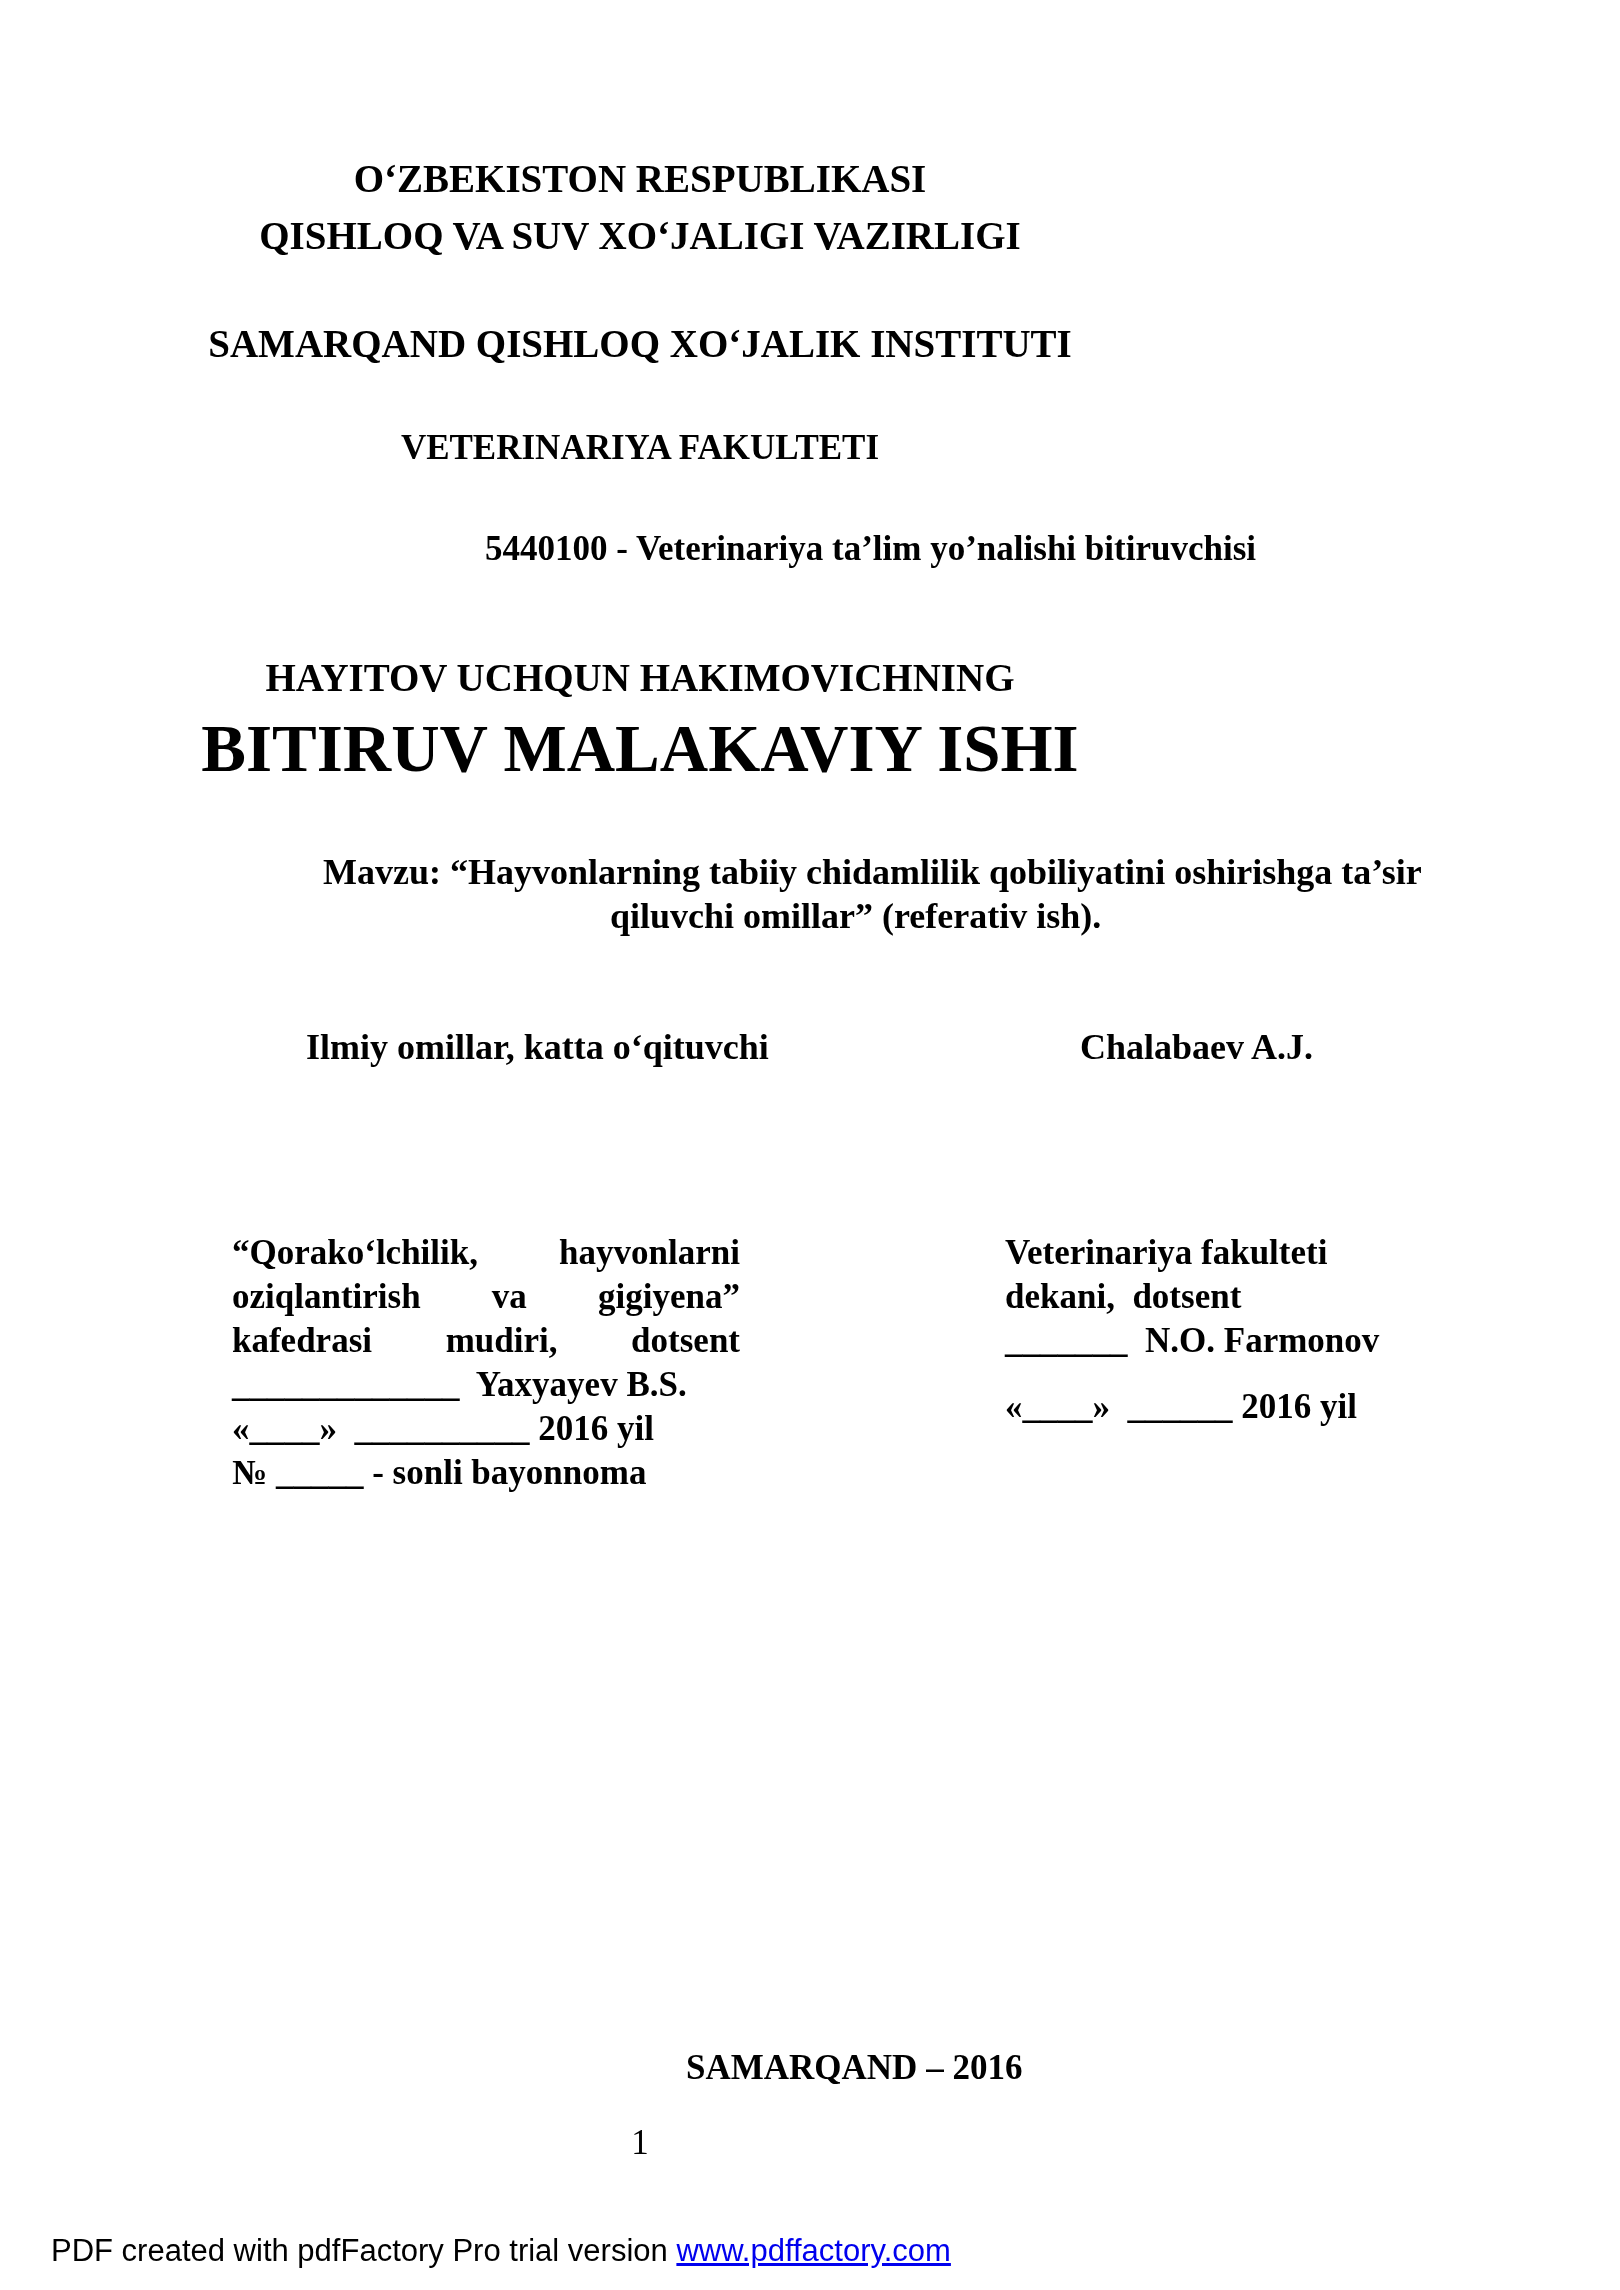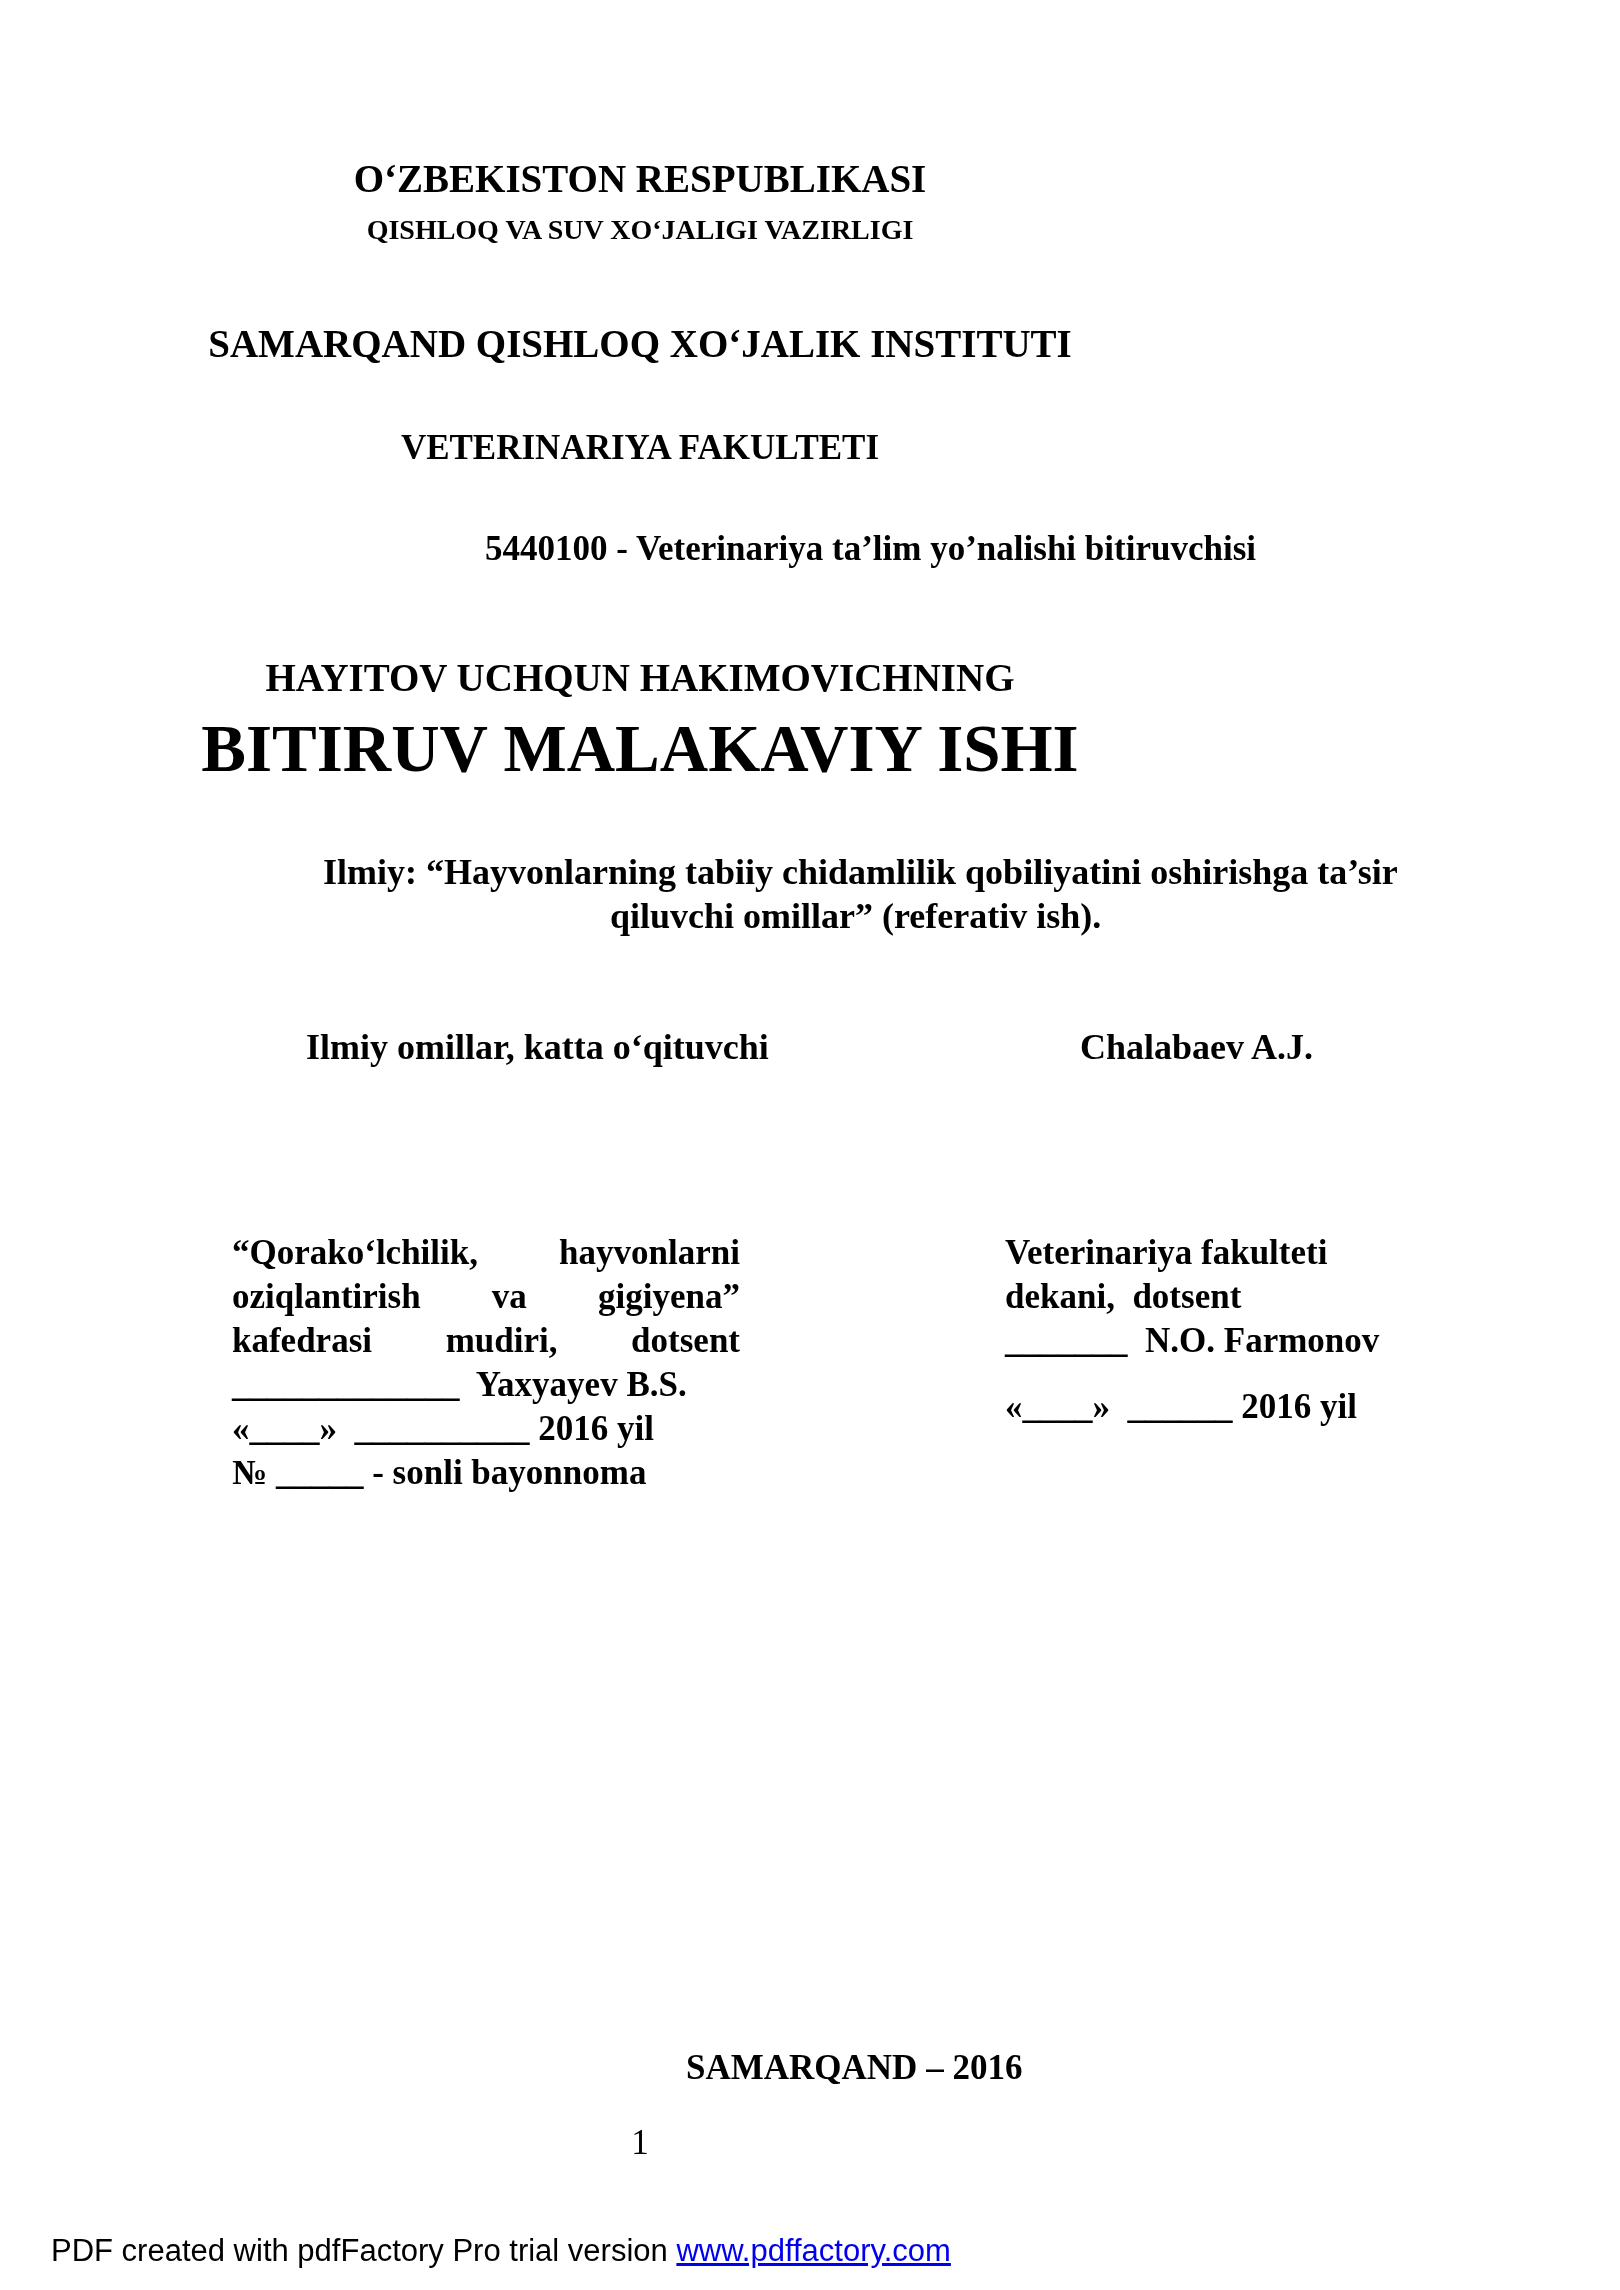--- a/index.html
+++ b/index.html
@@ -13,29 +13,29 @@
   .footer { position: absolute; left: 51px; top: 2235px; font-family: "Liberation Sans", "DejaVu Sans", sans-serif;
             font-size: 31px; line-height: 1; white-space: nowrap; color: #000; }
   .footer a { color: #0000ee; text-decoration: underline; }
 </style>
 </head>
 <body>
 
 <div>
 
   <div class="line center" style="top:159px;font-size:39px;">O‘ZBEKISTON  RESPUBLIKASI</div>
-  <div class="line center" style="top:216px;font-size:28px;">QISHLOQ  VA SUV XO‘JALIGI VAZIRLIGI</div>
+  <div class="line center" style="top:216px;font-size:39px;">QISHLOQ  VA SUV XO‘JALIGI VAZIRLIGI</div>
   <div class="line center" style="top:324px;font-size:39px;">SAMARQAND QISHLOQ XO‘JALIK INSTITUTI</div>
   <div class="line center" style="top:430px;font-size:35px;">VETERINARIYA FAKULTETI</div>
   <div class="line" style="left:485px;top:531px;font-size:35px;">5440100 - Veterinariya ta’lim yo’nalishi bitiruvchisi</div>
 
   <div class="line center" style="top:658px;font-size:39px;">HAYITOV UCHQUN HAKIMOVICHNING</div>
   <div class="line center" style="top:715px;font-size:67px;">BITIRUV MALAKAVIY ISHI</div>
 
-  <div class="line" style="left:323px;top:854px;font-size:36px;">Ilmiy: “Hayvonlarning tabiiy chidamlilik qobiliyatini oshirishga ta’sir</div>
+  <div class="line" style="left:323px;top:854px;font-size:36px;">Mavzu: “Hayvonlarning tabiiy chidamlilik qobiliyatini oshirishga ta’sir</div>
   <div class="line" style="left:610px;top:898px;font-size:36px;">qiluvchi omillar” (referativ ish).</div>
 
   <div class="line" style="left:306px;top:1029px;font-size:36px;">Ilmiy omillar,  katta o‘qituvchi</div>
   <div class="line" style="left:1080px;top:1029px;font-size:36px;">Chalabaev A.J.</div>
 
   <div class="col" style="left:232px;top:1231px;width:508px;">
     <span class="jl">“Qorako‘lchilik, hayvonlarni</span>
     <span class="jl">oziqlantirish va gigiyena”</span>
     <span class="jl">kafedrasi mudiri, dotsent</span>
     <span class="nl">_____________  Yaxyayev B.S.</span>

